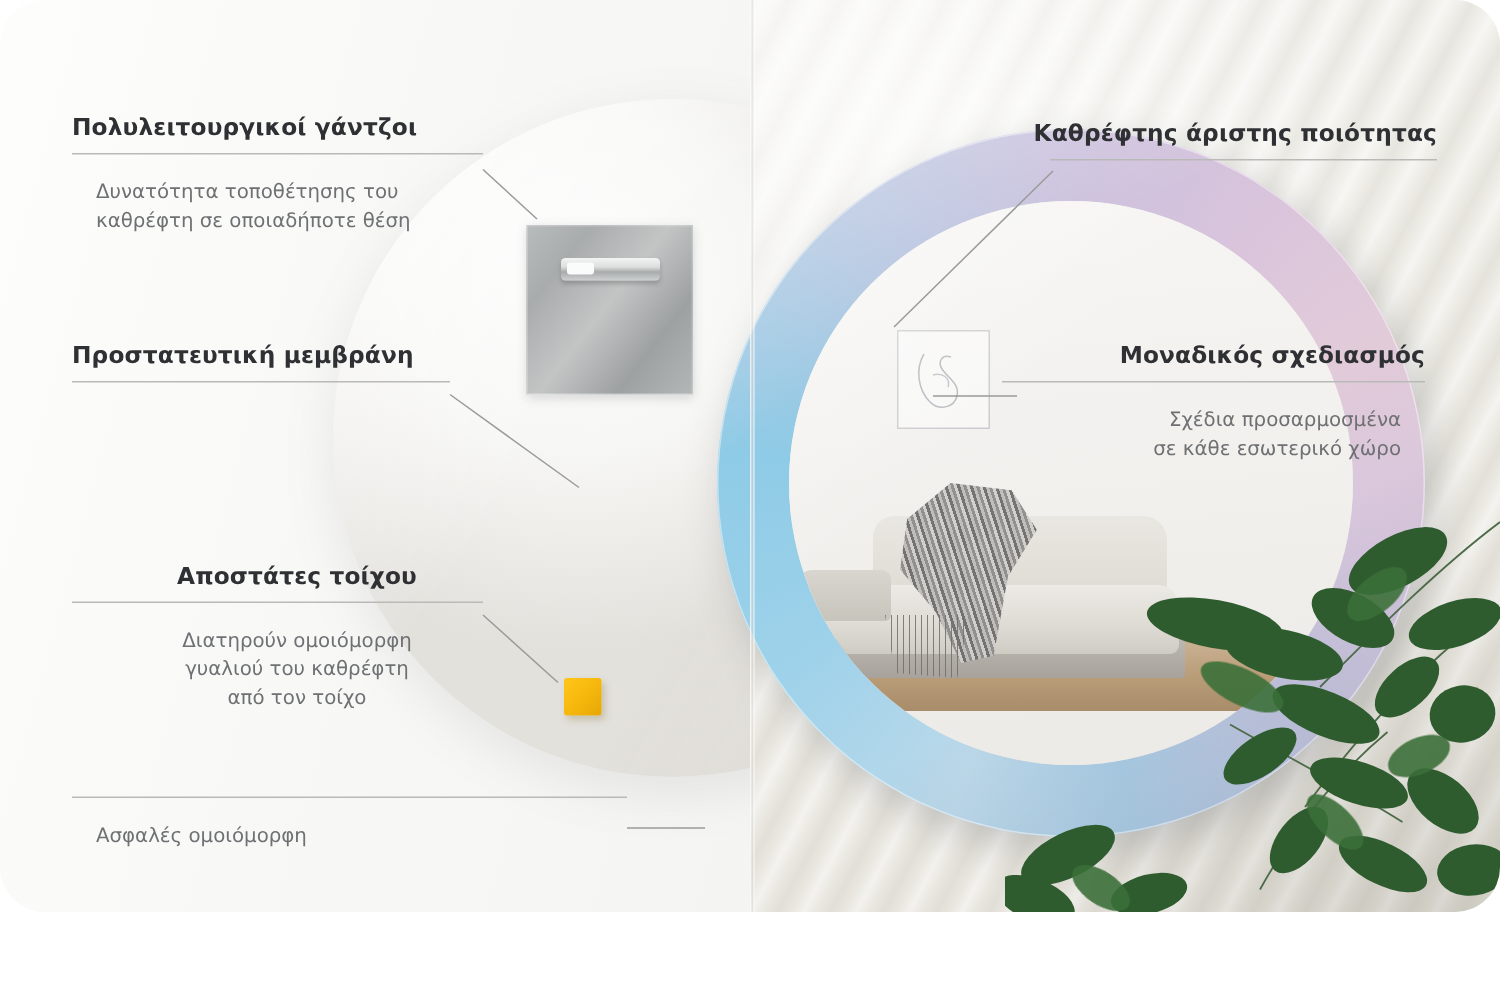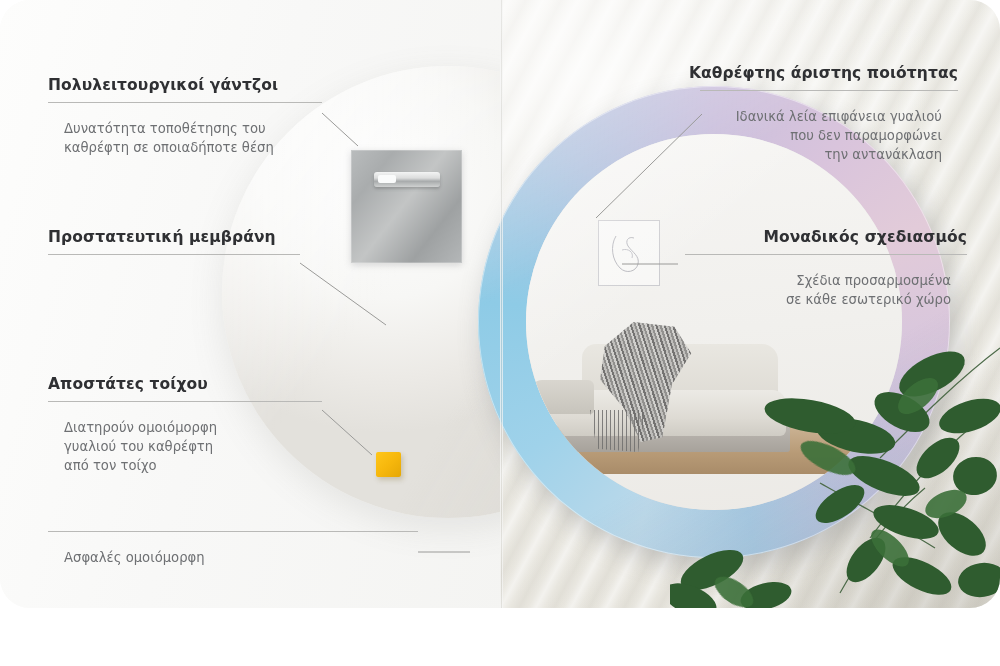--- a/index.html
+++ b/index.html
@@ -362,41 +362,38 @@
     <div class="rule" style="width:274px;"></div>
     <p>Δυνατότητα τοποθέτησης του
 καθρέφτη σε οποιαδήποτε θέση</p>
   </div>
 
   <div class="callout left-callout" style="top:228px; width:300px;">
     <h3>Προστατευτική μεμβράνη</h3>
     <div class="rule" style="width:252px;"></div>
   </div>
 
-  <div class="callout left-callout" style="top:375px; width:300px;">
+  <div class="callout left-callout" style="top:375px; width:300px;text-align:center;">
     <h3>Αποστάτες τοίχου</h3>
     <div class="rule" style="width:274px;"></div>
     <p>Διατηρούν ομοιόμορφη
 γυαλιού του καθρέφτη
 από τον τοίχο</p>
   </div>
 
   <div class="callout left-callout" style="top:523px; width:380px;">
     <div class="rule" style="width:370px;"></div>
     <p>Ασφαλές ομοιόμορφη</p>
   </div>
 
-  <div class="callout right-callout" style="top:64px; right:42px; width:330px;">
+  <div class="callout right-callout" style="top:80px; right:42px; width:330px;">
     <h3>Καθρέφτης άριστης ποιότητας</h3>
     <div class="rule" style="width:258px; margin-left:auto;"></div>
-    <p>Ιδανικά λεία επιφάνεια γυαλιού
-που δεν παραμορφώνει
-την αντανάκλαση</p>
-  </div>
-
-  <div class="callout right-callout" style="top:228px; right:33px; width:330px;">
+  </div>
+
+  <div class="callout right-callout" style="top:228px; right:50px; width:330px;">
     <h3>Μοναδικός σχεδιασμός</h3>
     <div class="rule" style="width:282px; margin-left:auto;"></div>
     <p>Σχέδια προσαρμοσμένα
 σε κάθε εσωτερικό χώρο</p>
   </div>
 
 </div>
 
 </body></html>

